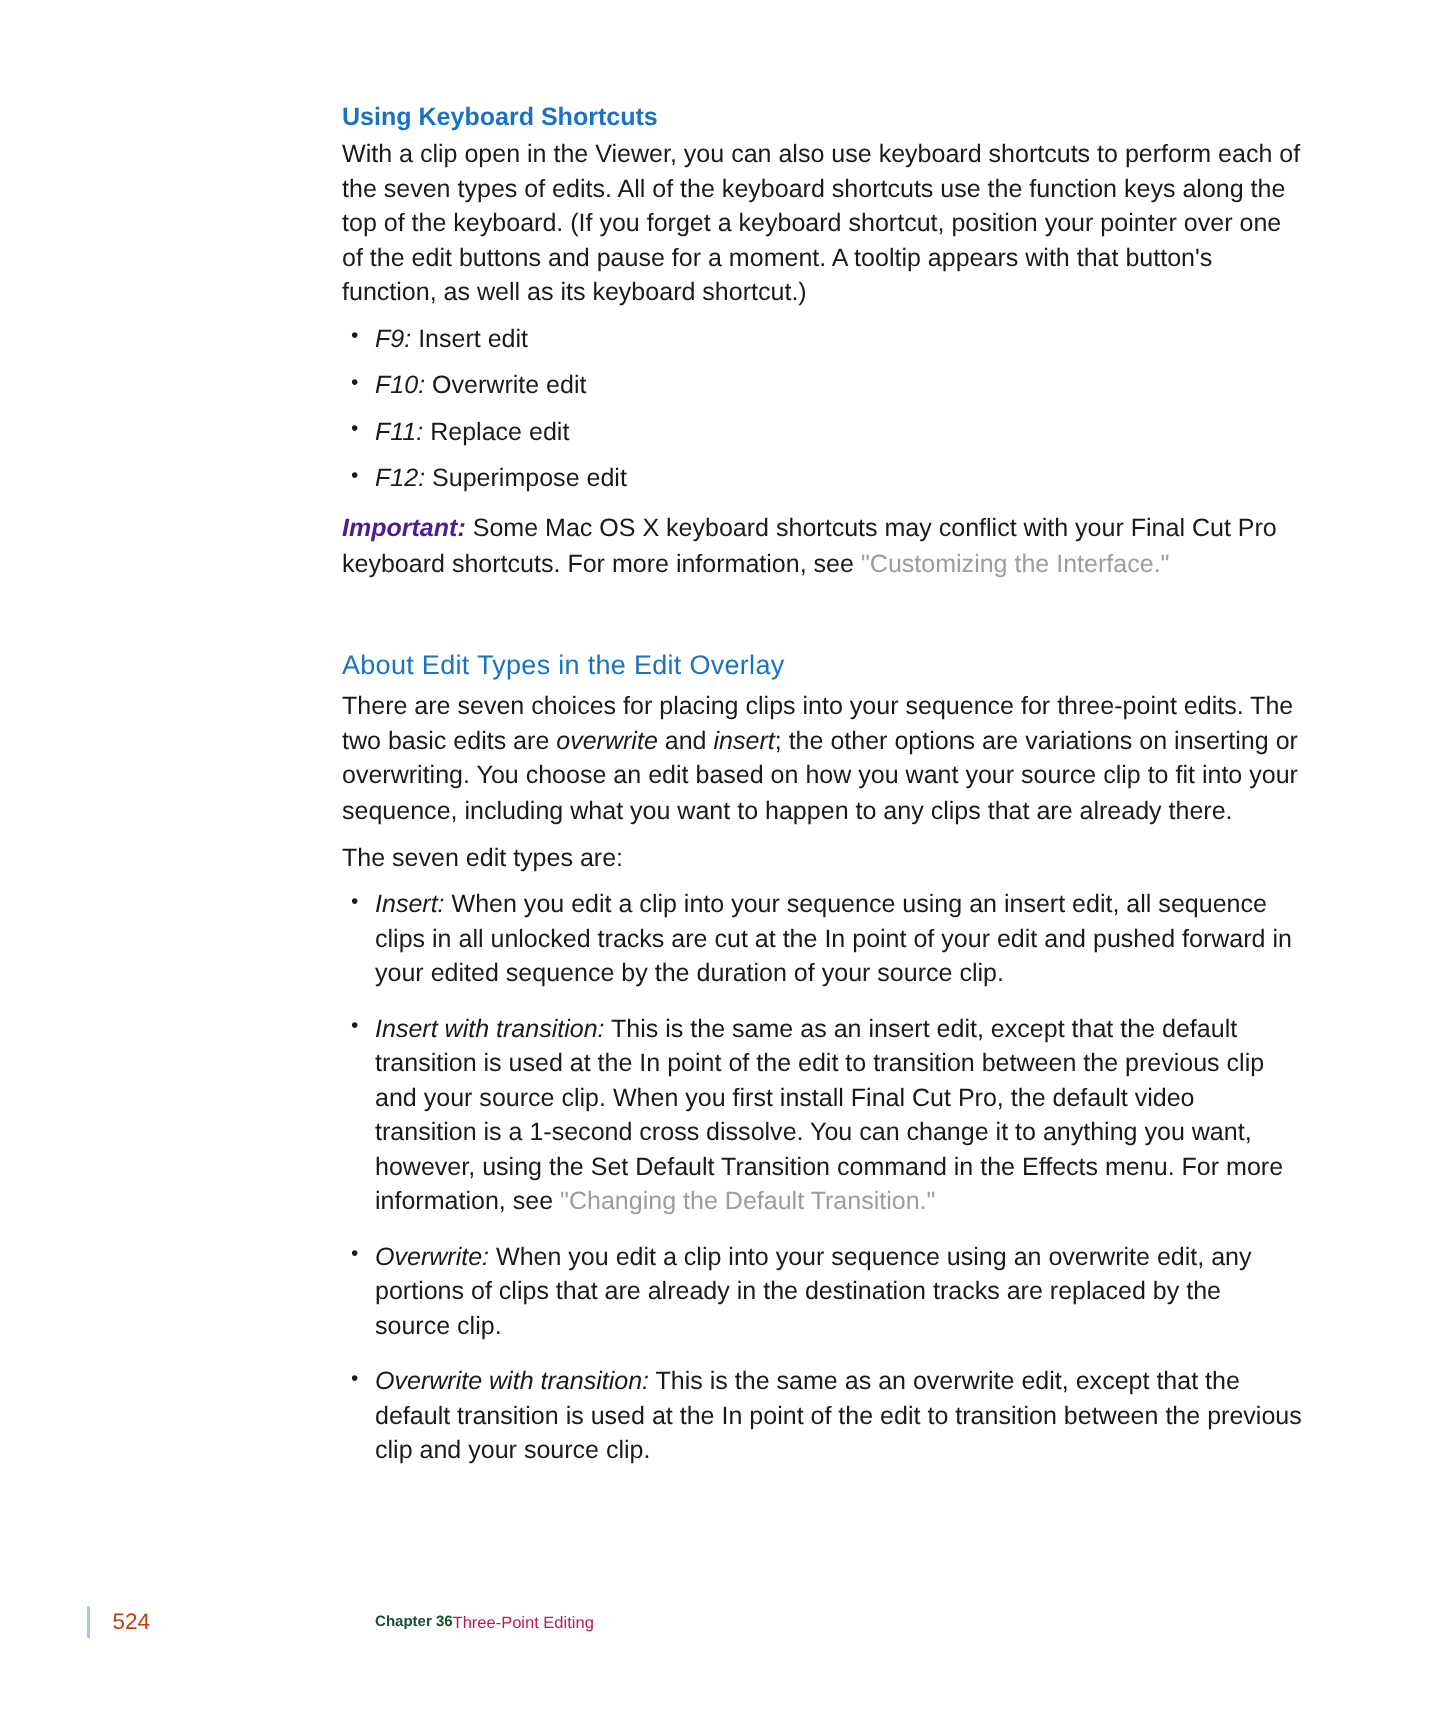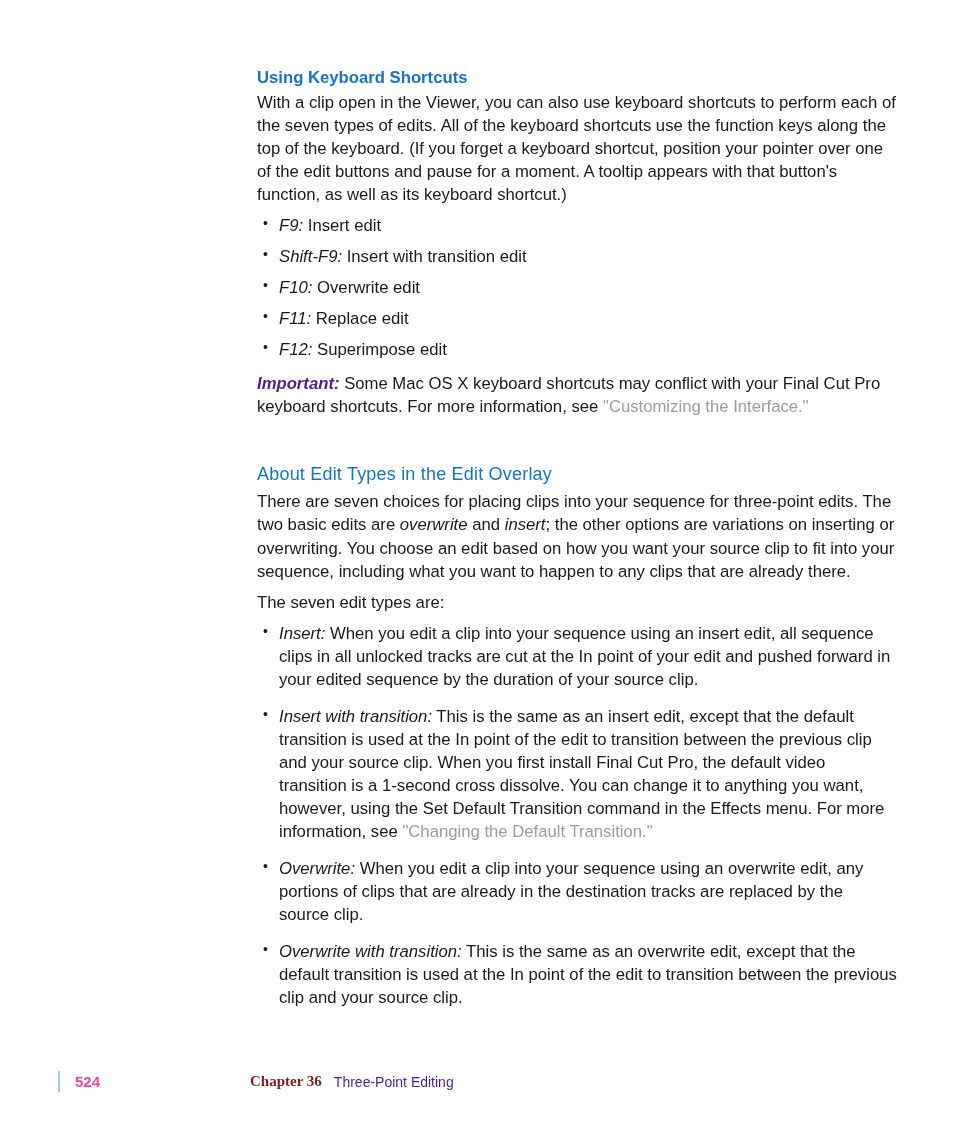--- a/index.html
+++ b/index.html
@@ -11,21 +11,21 @@
     -webkit-font-smoothing: antialiased;
   }
   .page {
     width: 954px;
     height: 1145px;
     position: relative;
     box-sizing: border-box;
   }
   .content {
     position: absolute;
-    left: 257px;
+    left: 228px;
     top: 66px;
     width: 640px;
     font-size: 16.7px;
     line-height: 1.38;
   }
   .blue-heading {
     color: #1873c6;
     font-weight: 700;
     font-size: 16.7px;
     margin: 0 0 2px 0;
@@ -72,52 +72,49 @@
     left: 58px;
     bottom: 53px;
     width: 800px;
     border-left: 2px solid #a7c7ea;
     padding-left: 15px;
     height: 21px;
     display: flex;
     align-items: center;
   }
   .page-num {
-    font-weight: 700;
+    font-weight: 400;
     font-size: 15px;
-    color: #ec4899;
+    color: #c2410c;
   }
   .chapter-label {
     margin-left: 150px;
     font-weight: 700;
-    font-size: 15px;
-    color: #7f1d1d;
-    font-family: Liberation Serif, serif;
+    font-size: 10px;
+    color: #14532d;
   }
   .chapter-title {
-    margin-left: 12px;
-    font-size: 14px;
-    color: #4c1d95;
+    font-size: 11px;
+    color: #be185d;
   }
   .edit-list li {
     margin-bottom: 14px;
   }
 </style>
 </head>
 <body>
 
 <div class="page">
   <div class="content">
 
     <div class="blue-heading">Using Keyboard Shortcuts</div>
     <p>With a clip open in the Viewer, you can also use keyboard shortcuts to perform each of the seven types of edits. All of the keyboard shortcuts use the function keys along the top of the keyboard. (If you forget a keyboard shortcut, position your pointer over one of the edit buttons and pause for a moment. A tooltip appears with that button's function, as well as its keyboard shortcut.)</p>
 
     <ul id="shortcut-list">
         <li><span class="em">F9:</span><span> Insert edit</span></li>
-        <li><span class="em">Shift-F9:</span><span> Insert with transition edit</span></li>
         <li><span class="em">F10:</span><span> Overwrite edit</span></li>
         <li><span class="em">F11:</span><span> Replace edit</span></li>
         <li><span class="em">F12:</span><span> Superimpose edit</span></li>
       </ul>
 
     <p>
       <span class="important-label">Important:  </span><span>Some Mac OS X keyboard shortcuts may conflict with your Final Cut Pro keyboard shortcuts. For more information, see </span><span class="link-soft">"Customizing the Interface."</span>
     </p>
 
     <div class="big-heading">About Edit Types in the Edit Overlay</div>

